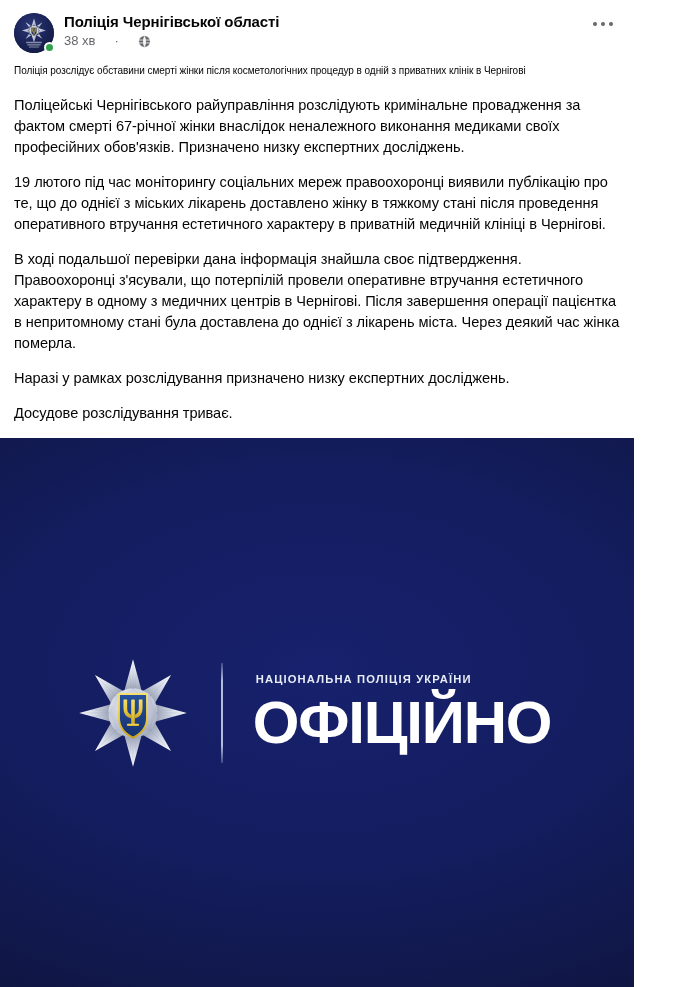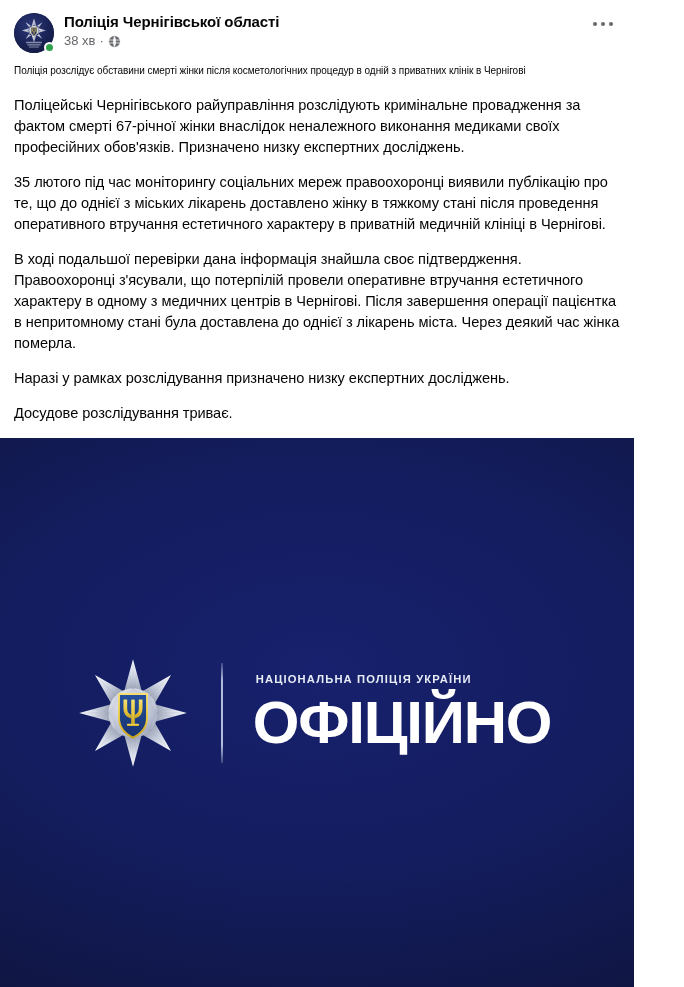--- a/index.html
+++ b/index.html
@@ -74,21 +74,21 @@
     font-weight: bold;
     color: #050505;
     line-height: 19px;
     letter-spacing: -0.1px;
     white-space: nowrap;
   }
 
   .meta-line {
     display: flex;
     align-items: center;
-    gap: 3px;
+    gap: 18px;
     margin-top: 2px;
     font-size: 13px;
     color: #65676b;
     line-height: 16px;
   }
 
   .meta-dot {
     color: #65676b;
     font-size: 13px;
     padding: 0 1px;
@@ -273,21 +273,21 @@
       <span></span>
       <span></span>
     </div>
   </div>
 
   <div class="post-body">
 
     <div class="lead">Поліція розслідує обставини смерті жінки після косметологічних процедур в одній з приватних клінік в Чернігові</div>
 
     <div class="para">Поліцейські Чернігівського райуправління розслідують кримінальне провадження за фактом смерті 67-річної жінки внаслідок неналежного виконання медиками своїх професійних обов'язків. Призначено низку експертних досліджень.</div>
-    <div class="para">35 лютого під час моніторингу соціальних мереж правоохоронці виявили публікацію про те, що до однієї з міських лікарень доставлено жінку в тяжкому стані після проведення оперативного втручання естетичного характеру в приватній медичній клініці в Чернігові.</div>
+    <div class="para">19 лютого під час моніторингу соціальних мереж правоохоронці виявили публікацію про те, що до однієї з міських лікарень доставлено жінку в тяжкому стані після проведення оперативного втручання естетичного характеру в приватній медичній клініці в Чернігові.</div>
     <div class="para">В ході подальшої перевірки дана інформація знайшла своє підтвердження. Правоохоронці з'ясували, що потерпілій провели оперативне втручання естетичного характеру в одному з медичних центрів в Чернігові. Після завершення операції пацієнтка в непритомному стані була доставлена до однієї з лікарень міста. Через деякий час жінка померла.</div>
     <div class="para">Наразі у рамках розслідування призначено низку експертних досліджень.</div>
     <div class="para">Досудове розслідування триває.</div>
 
   </div>
 
   <div class="banner">
     <div class="banner-inner">
 
       <svg class="emblem" viewBox="0 0 200 200">

